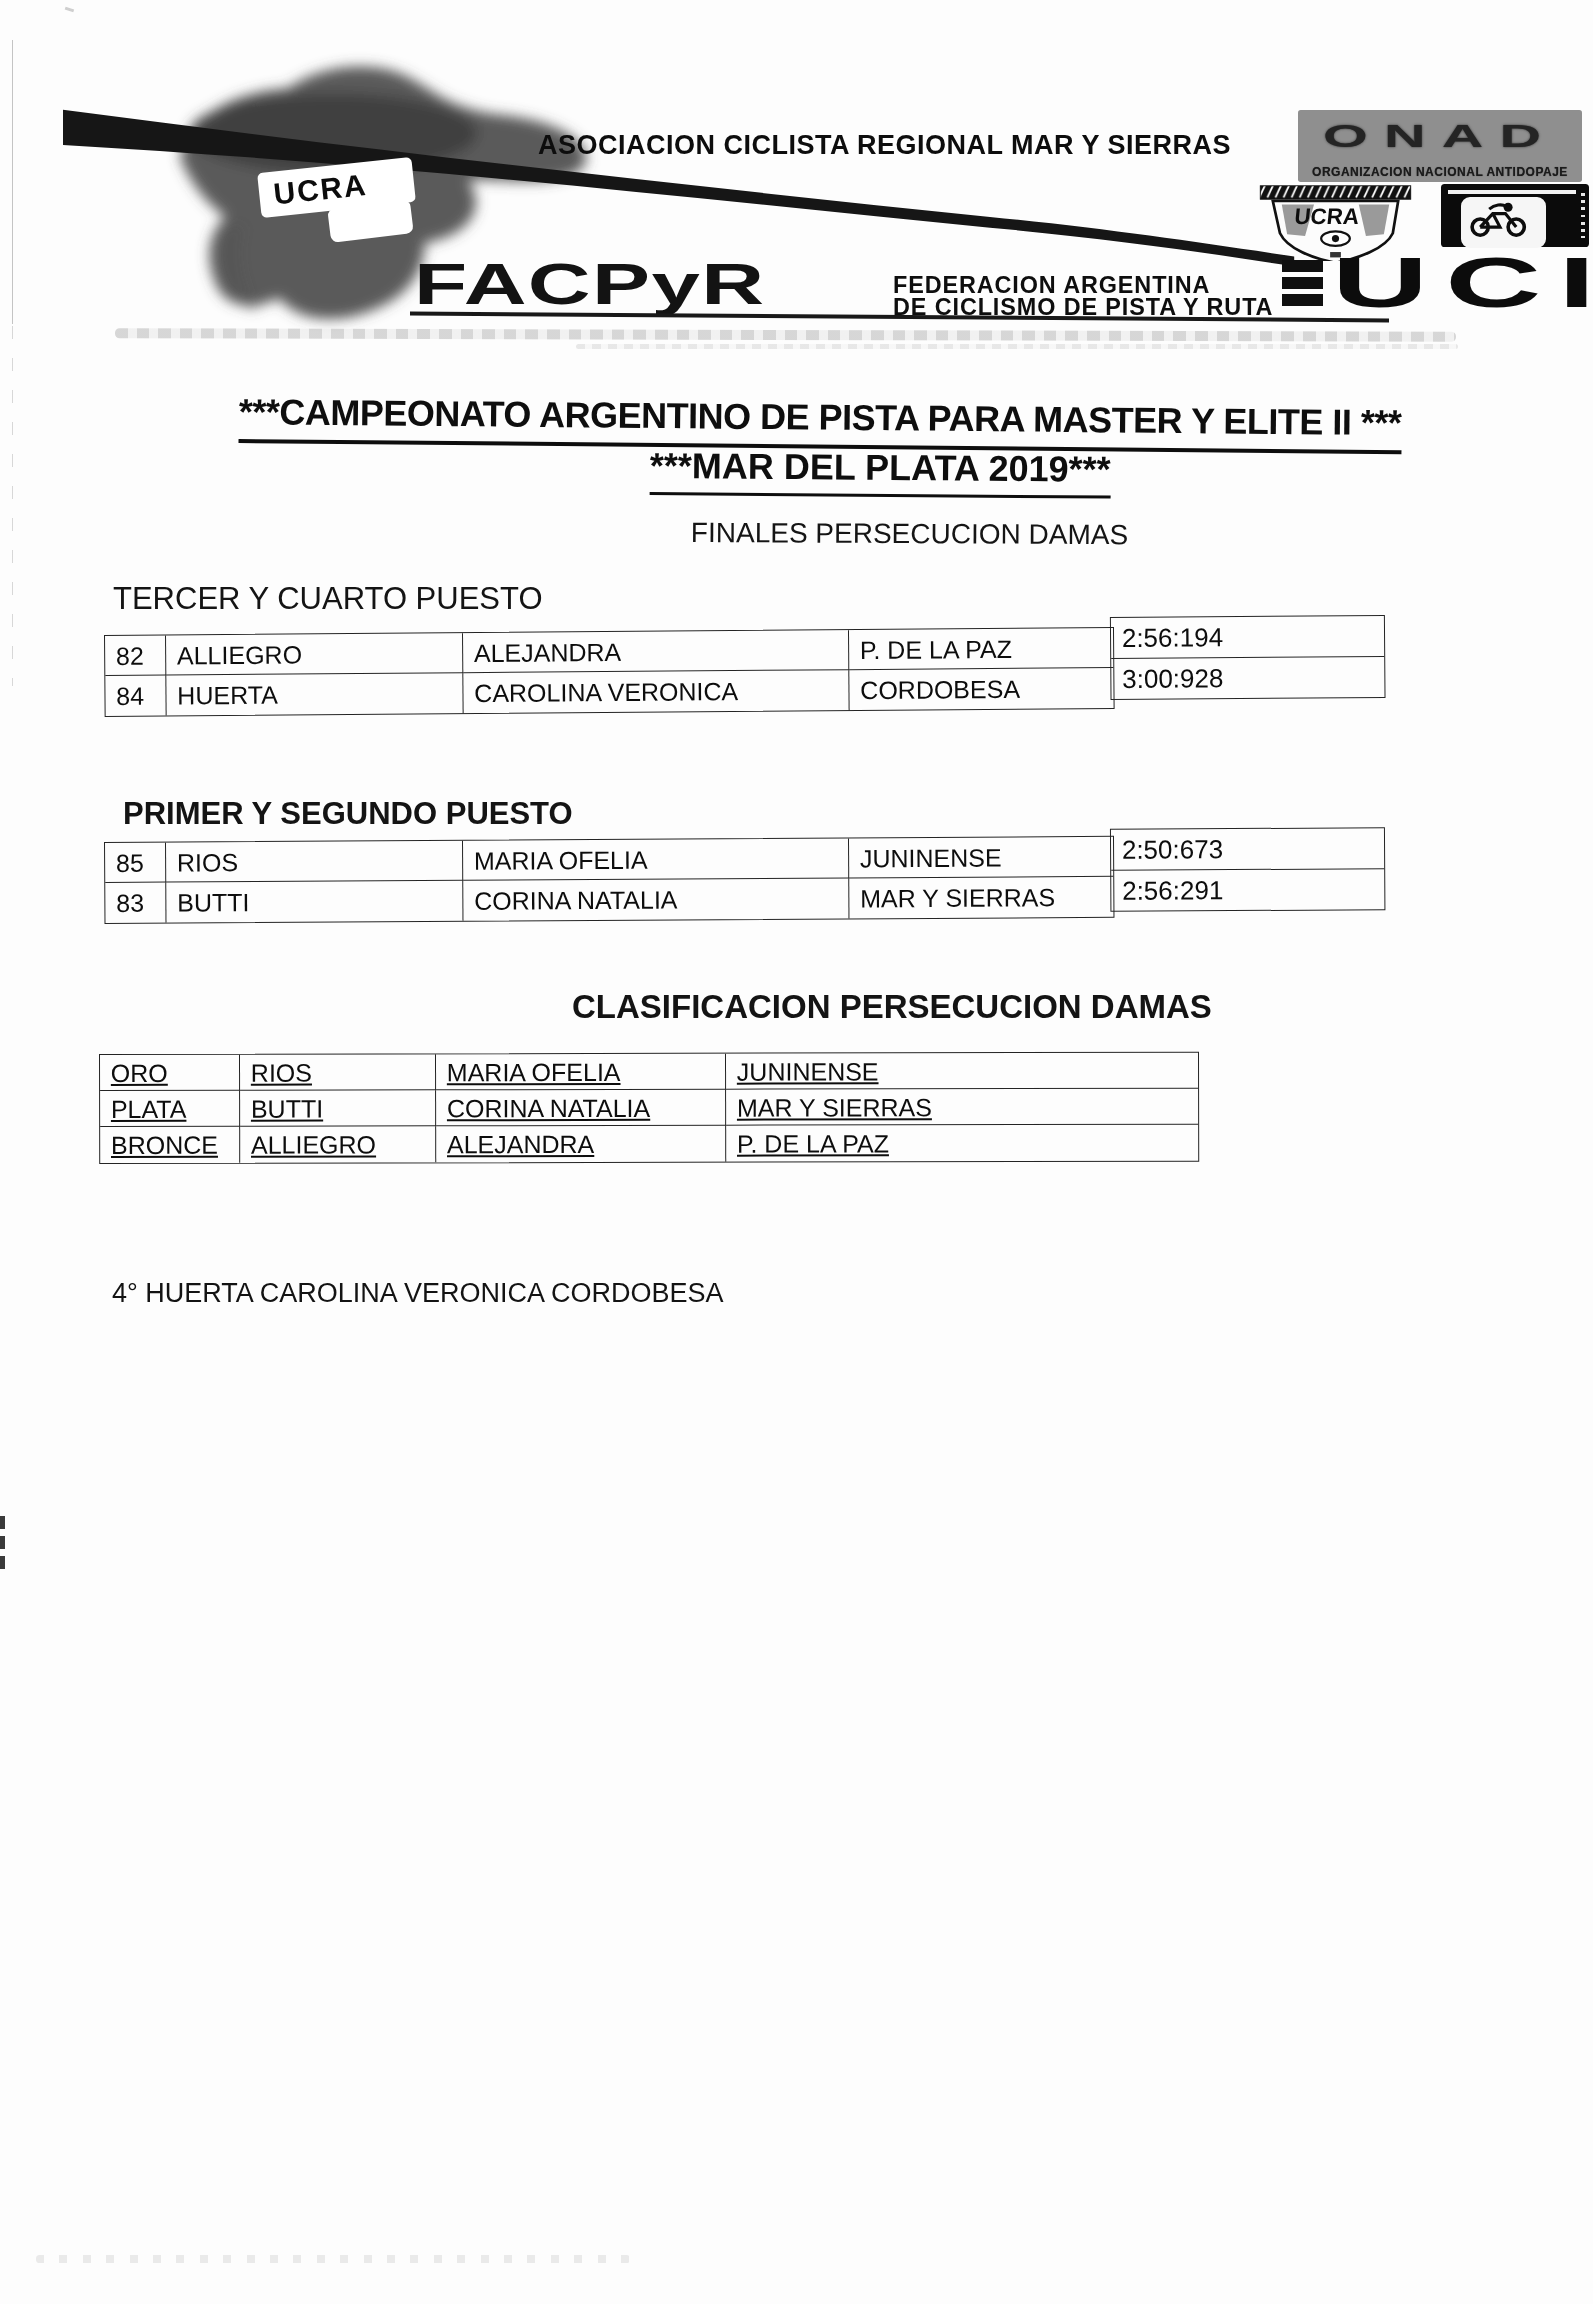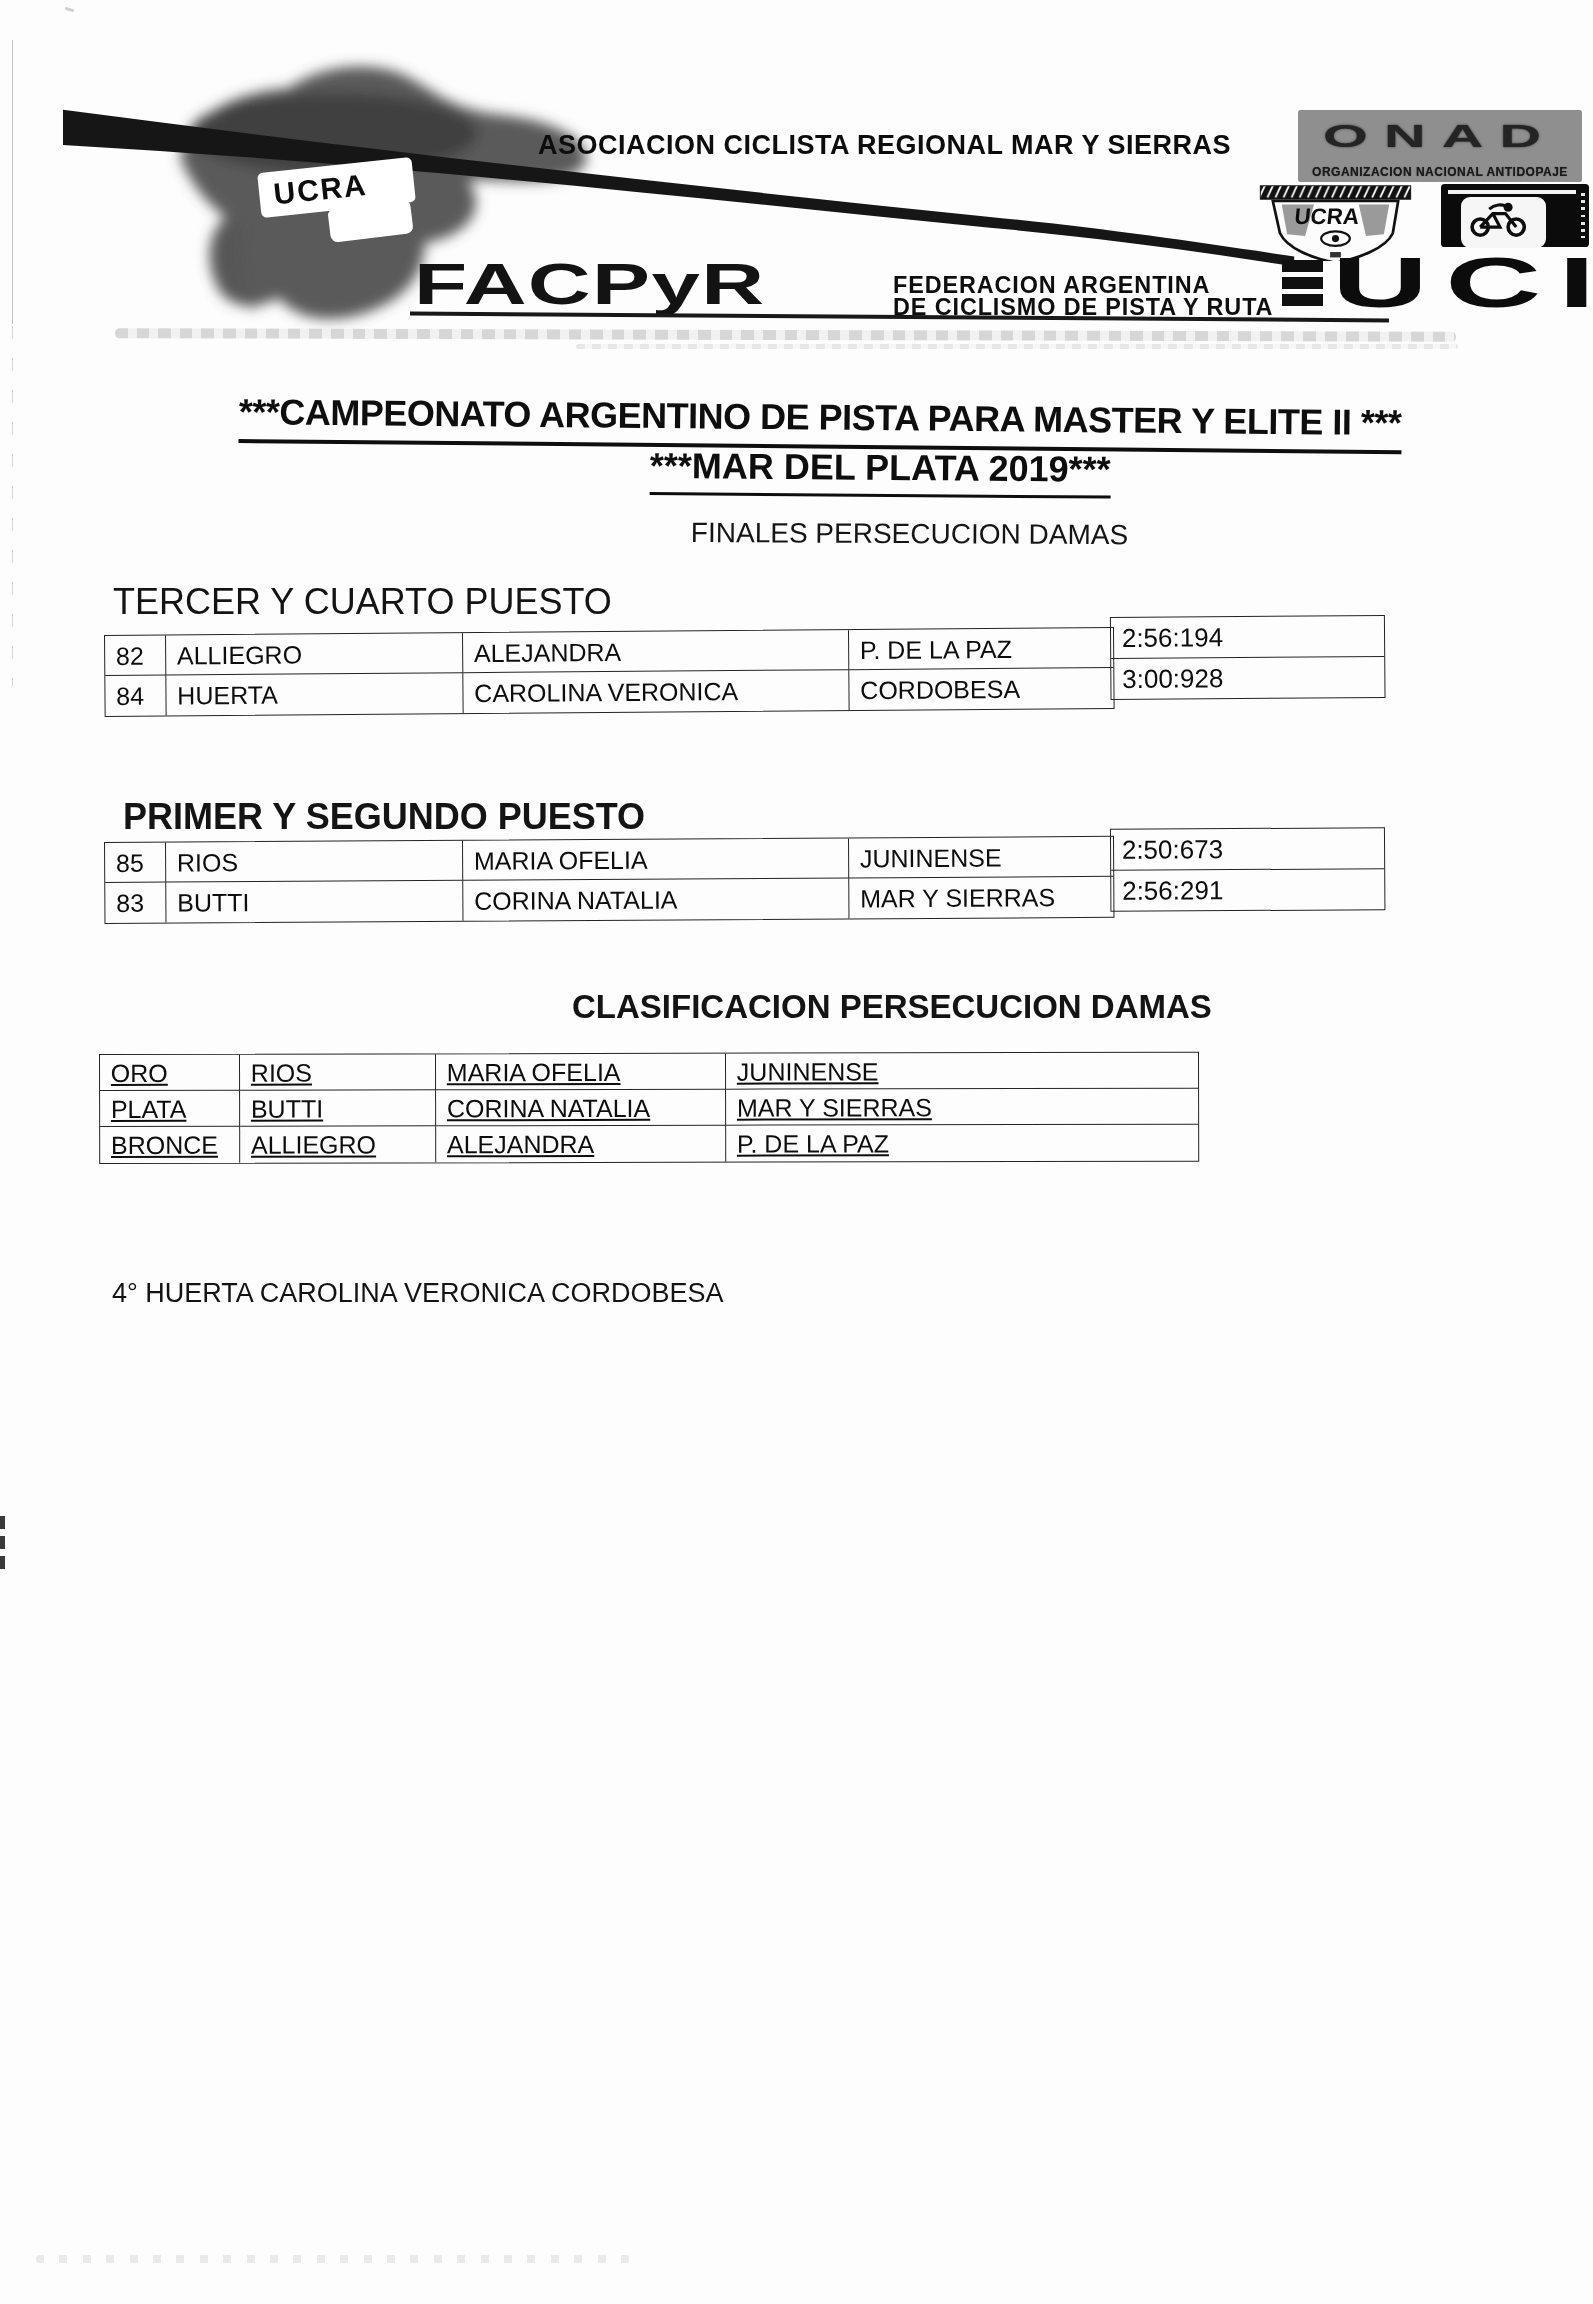--- a/index.html
+++ b/index.html
@@ -46,21 +46,21 @@
   
   .main-title{left:239px;top:391px;font-size:36px;font-weight:bold;color:#0e0e0e;
     border-bottom:4.5px solid #0e0e0e;padding-bottom:6.3px;transform:rotate(.55deg);
     transform-origin:left top;white-space:nowrap;letter-spacing:-0.5px;}
   .sub-title{left:650px;top:445px;font-size:36px;font-weight:bold;color:#0e0e0e;
     border-bottom:3.6px solid #0e0e0e;padding-bottom:5.4px;transform:rotate(.45deg);
     transform-origin:left top;white-space:nowrap;}
   .event-title{left:691px;top:517px;font-size:28px;color:#151515;transform:rotate(.3deg);
     transform-origin:left top;white-space:nowrap;}
 
-  .sec-h{font-size:36px;color:#141414;white-space:nowrap;}
+  .sec-h{font-size:31px;color:#141414;white-space:nowrap;}
 
   
   .rtable{width:1287px;}
   .rtable .main{width:1008px;display:grid;grid-template-columns:61px 297px 386px 264px;
     grid-auto-rows:40px;border:1.8px solid #242424;box-sizing:content-box;}
   .cell{border-right:1.8px solid #242424;font-size:25px;line-height:40px;padding-left:10.8px;
     color:#0d0d0d;white-space:nowrap;overflow:hidden;box-sizing:border-box;}
   .cell.last{border-right:none;}
   .cell.rb{border-bottom:1.8px solid #242424;}
   .tbox{position:absolute;left:1006px;top:-10px;width:273px;border:1.8px solid #242424;}

